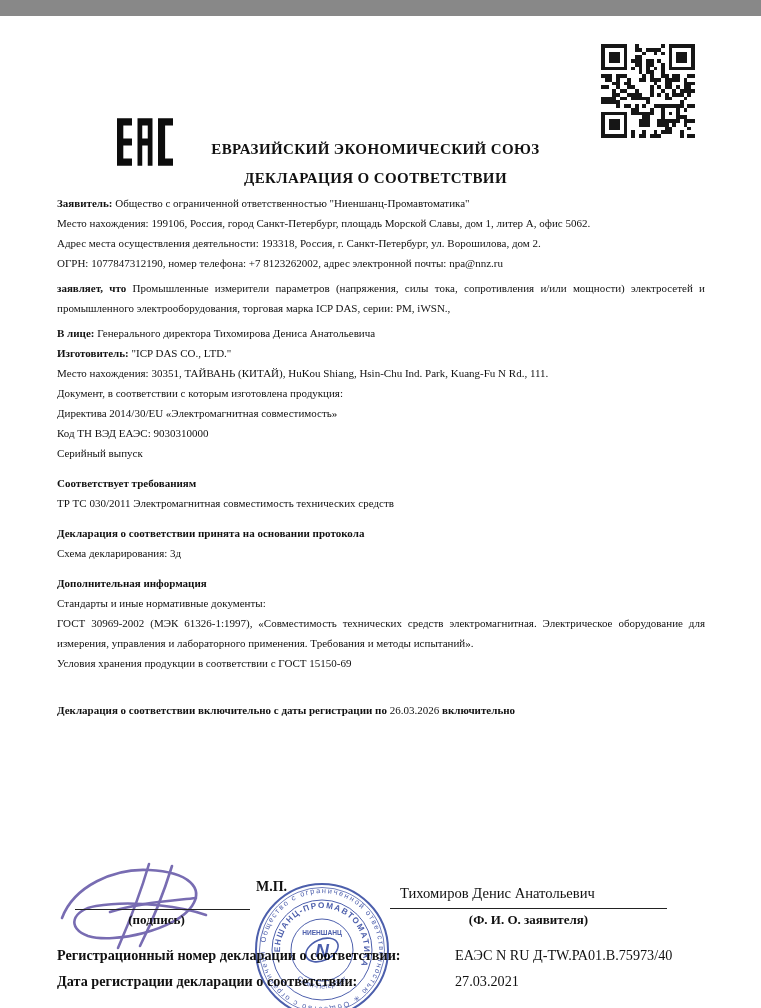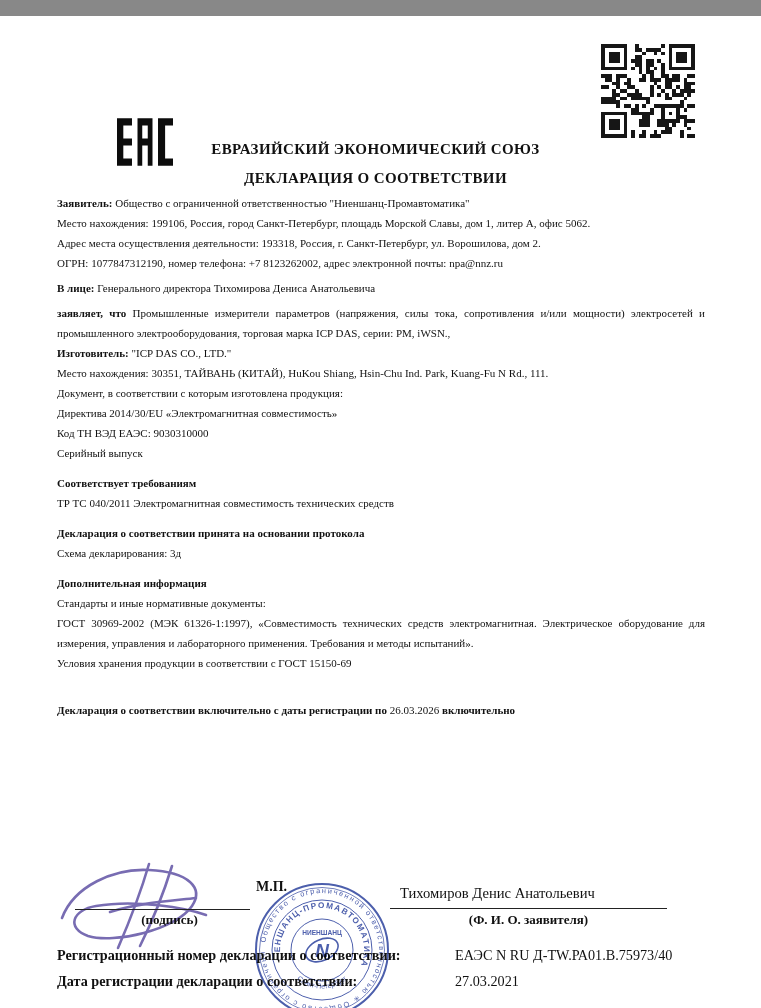--- a/index.html
+++ b/index.html
@@ -350,51 +350,51 @@
         <rect x="23" y="24" width="1" height="1" fill="#161616"></rect>
         <rect x="24" y="24" width="1" height="1" fill="#161616"></rect>
       </svg>
   </div>
 
   <div class="body">
       <p class="para"><span class="b">Заявитель:</span><span> Общество с ограниченной ответственностью "Ниеншанц-Промавтоматика"</span></p>
       <p class="para"><span>Место нахождения: 199106, Россия, город Санкт-Петербург, площадь Морской Славы, дом 1, литер А, офис 5062.</span></p>
       <p class="para"><span>Адрес места осуществления деятельности: 193318, Россия, г. Санкт-Петербург, ул. Ворошилова, дом 2.</span></p>
       <p class="para"><span>ОГРН: 1077847312190, номер телефона: +7 8123262002, адрес электронной почты: npa@nnz.ru</span></p>
+      <p class="para" style="margin-top: 5px;"><span class="b">заявляет, что </span><span>Промышленные измерители параметров (напряжения, силы тока, сопротивления и/или мощности) электросетей и промышленного электрооборудования, торговая марка ICP DAS, серии: PM, iWSN.,</span></p>
       <p class="para" style="margin-top: 5px;"><span class="b">В лице:</span><span> Генерального директора Тихомирова Дениса Анатольевича</span></p>
-      <p class="para" style="margin-top: 5px;"><span class="b">заявляет, что </span><span>Промышленные измерители параметров (напряжения, силы тока, сопротивления и/или мощности) электросетей и промышленного электрооборудования, торговая марка ICP DAS, серии: PM, iWSN.,</span></p>
       <p class="para"><span class="b">Изготовитель:</span><span> "ICP DAS CO., LTD."</span></p>
       <p class="para"><span>Место нахождения: 30351, ТАЙВАНЬ (КИТАЙ), HuKou Shiang, Hsin-Chu Ind. Park, Kuang-Fu N Rd., 111.</span></p>
       <p class="para"><span>Документ, в соответствии с которым изготовлена продукция:</span></p>
       <p class="para"><span>Директива 2014/30/EU «Электромагнитная совместимость»</span></p>
       <p class="para"><span>Код ТН ВЭД ЕАЭС: 9030310000</span></p>
       <p class="para"><span>Серийный выпуск</span></p>
       <p class="para" style="margin-top: 10px;"><span class="b">Соответствует требованиям</span></p>
-      <p class="para"><span>ТР ТС 040/2011 Электромагнитная совместимость технических средств</span></p>
+      <p class="para"><span>ТР ТС 030/2011 Электромагнитная совместимость технических средств</span></p>
       <p class="para" style="margin-top: 10px;"><span class="b">Декларация о соответствии принята на основании протокола</span></p>
       <p class="para"><span>Схема декларирования: 3д</span></p>
       <p class="para" style="margin-top: 10px;"><span class="b">Дополнительная информация</span></p>
       <p class="para"><span>Стандарты и иные нормативные документы:</span></p>
       <p class="para"><span>ГОСТ 30969-2002 (МЭК 61326-1:1997), «Совместимость технических средств электромагнитная. Электрическое оборудование для измерения, управления и лабораторного применения. Требования и методы испытаний».</span></p>
       <p class="para"><span>Условия хранения продукции в соответствии с ГОСТ 15150-69</span></p>
       <p class="para" style="margin-top: 27px;"><span class="b">Декларация о соответствии включительно с даты регистрации по </span><span>26.03.2026</span><span class="b"> включительно</span></p>
     </div>
 
   <div class="abs sig" style="left:52px;top:842px;">
     <svg width="200" height="95" viewBox="0 0 200 95">
       <g fill="none" stroke="#7165ae" stroke-width="2.6" stroke-linecap="round">
         <path d="M10 60 C 22 28, 62 10, 97 12 C 137 14, 152 30, 140 48 C 124 72, 62 86, 36 78 C 14 70, 20 52, 44 48 C 84 41, 134 50, 154 57"></path>
         <path d="M97 6 C 90 30, 79 60, 66 90"></path>
         <path d="M120 8 C 112 34, 101 62, 88 88"></path>
         <path d="M58 54 C 86 45, 118 43, 144 40"></path>
       </g>
     </svg>
   </div>
   <div class="abs sigline" style="left:75px;top:893px;width:175px;"></div>
-  <div class="abs under" style="left:82px;top:896px;width:175px;">(подпись)</div>
+  <div class="abs under" style="left:69px;top:896px;width:175px;">(подпись)</div>
 
   <div class="abs mp" style="left:256px;top:863px;">М.П.</div>
 
   <div class="abs name" style="left:400px;top:869px;">Тихомиров Денис Анатольевич</div>
   <div class="abs sigline" style="left:390px;top:892px;width:277px;"></div>
   <div class="abs under" style="left:390px;top:896px;width:277px;">(Ф. И. О. заявителя)</div>
 
   <div class="abs reglabel" style="left:57px;top:931px;">Регистрационный номер декларации о соответствии:</div>
   <div class="abs regvalue" style="left:455px;top:931px;">ЕАЭС N RU Д-TW.РА01.В.75973/40</div>
   <div class="abs reglabel" style="left:57px;top:957px;">Дата регистрации декларации о соответствии:</div>

